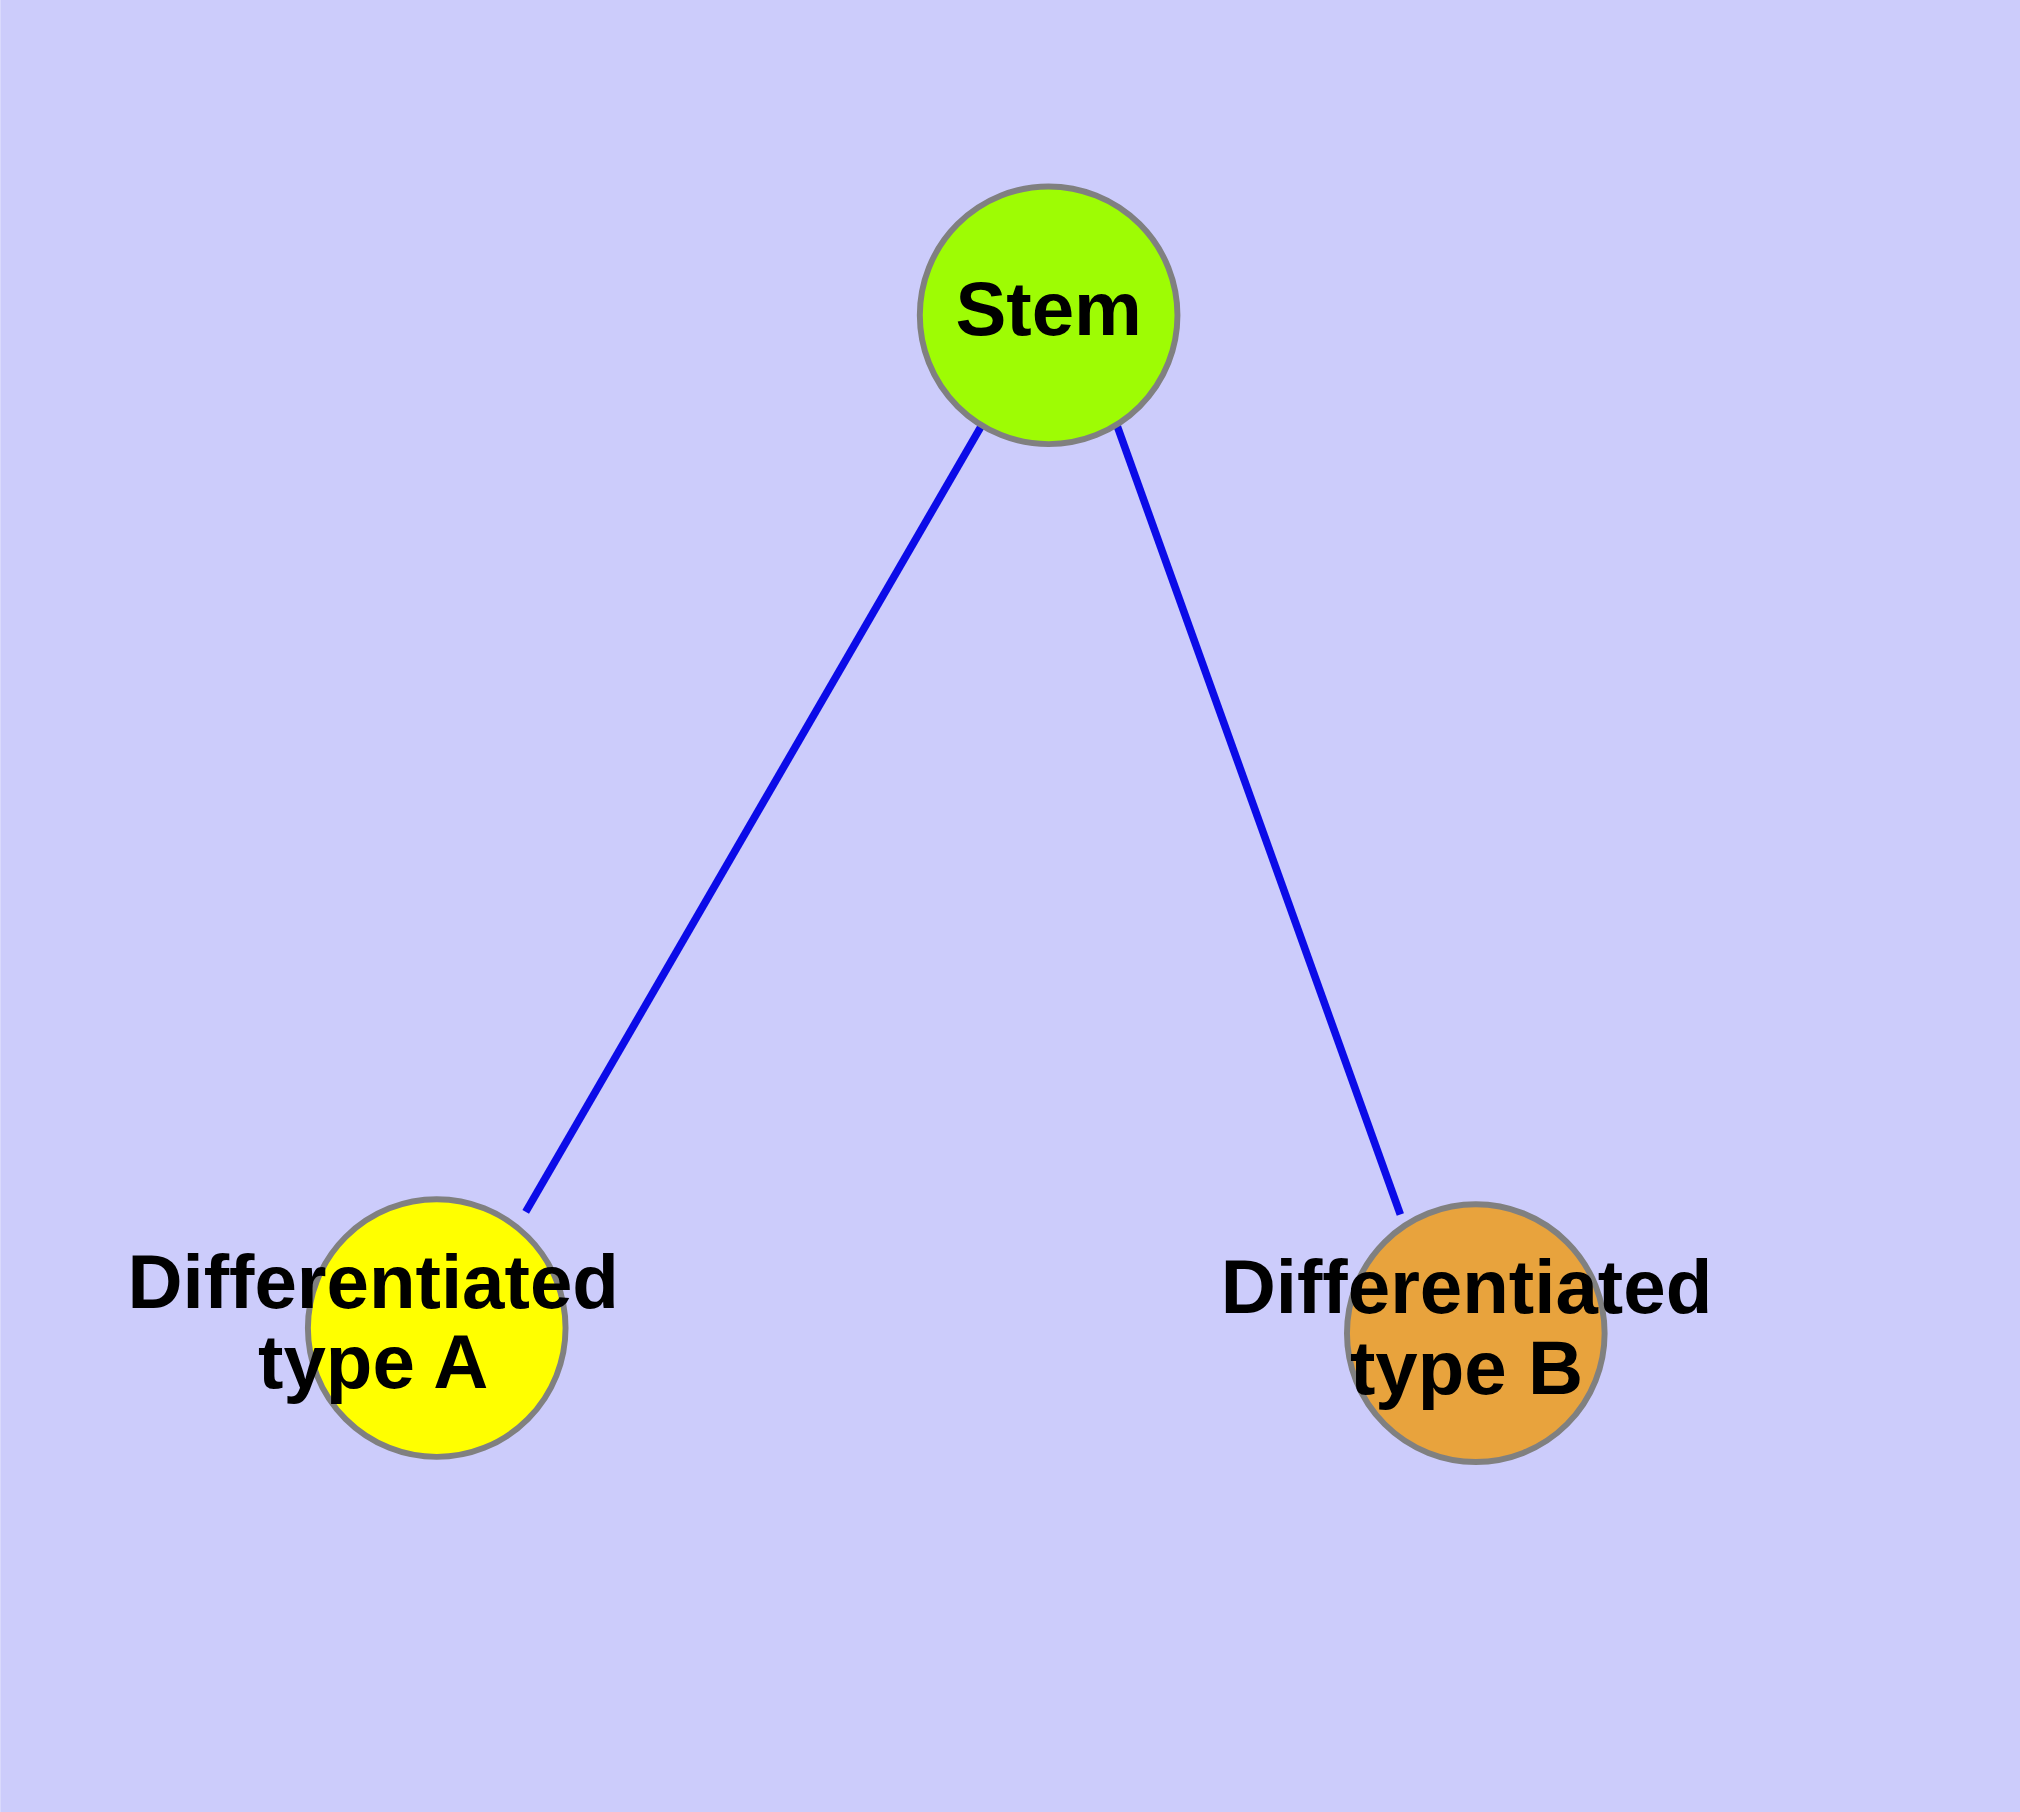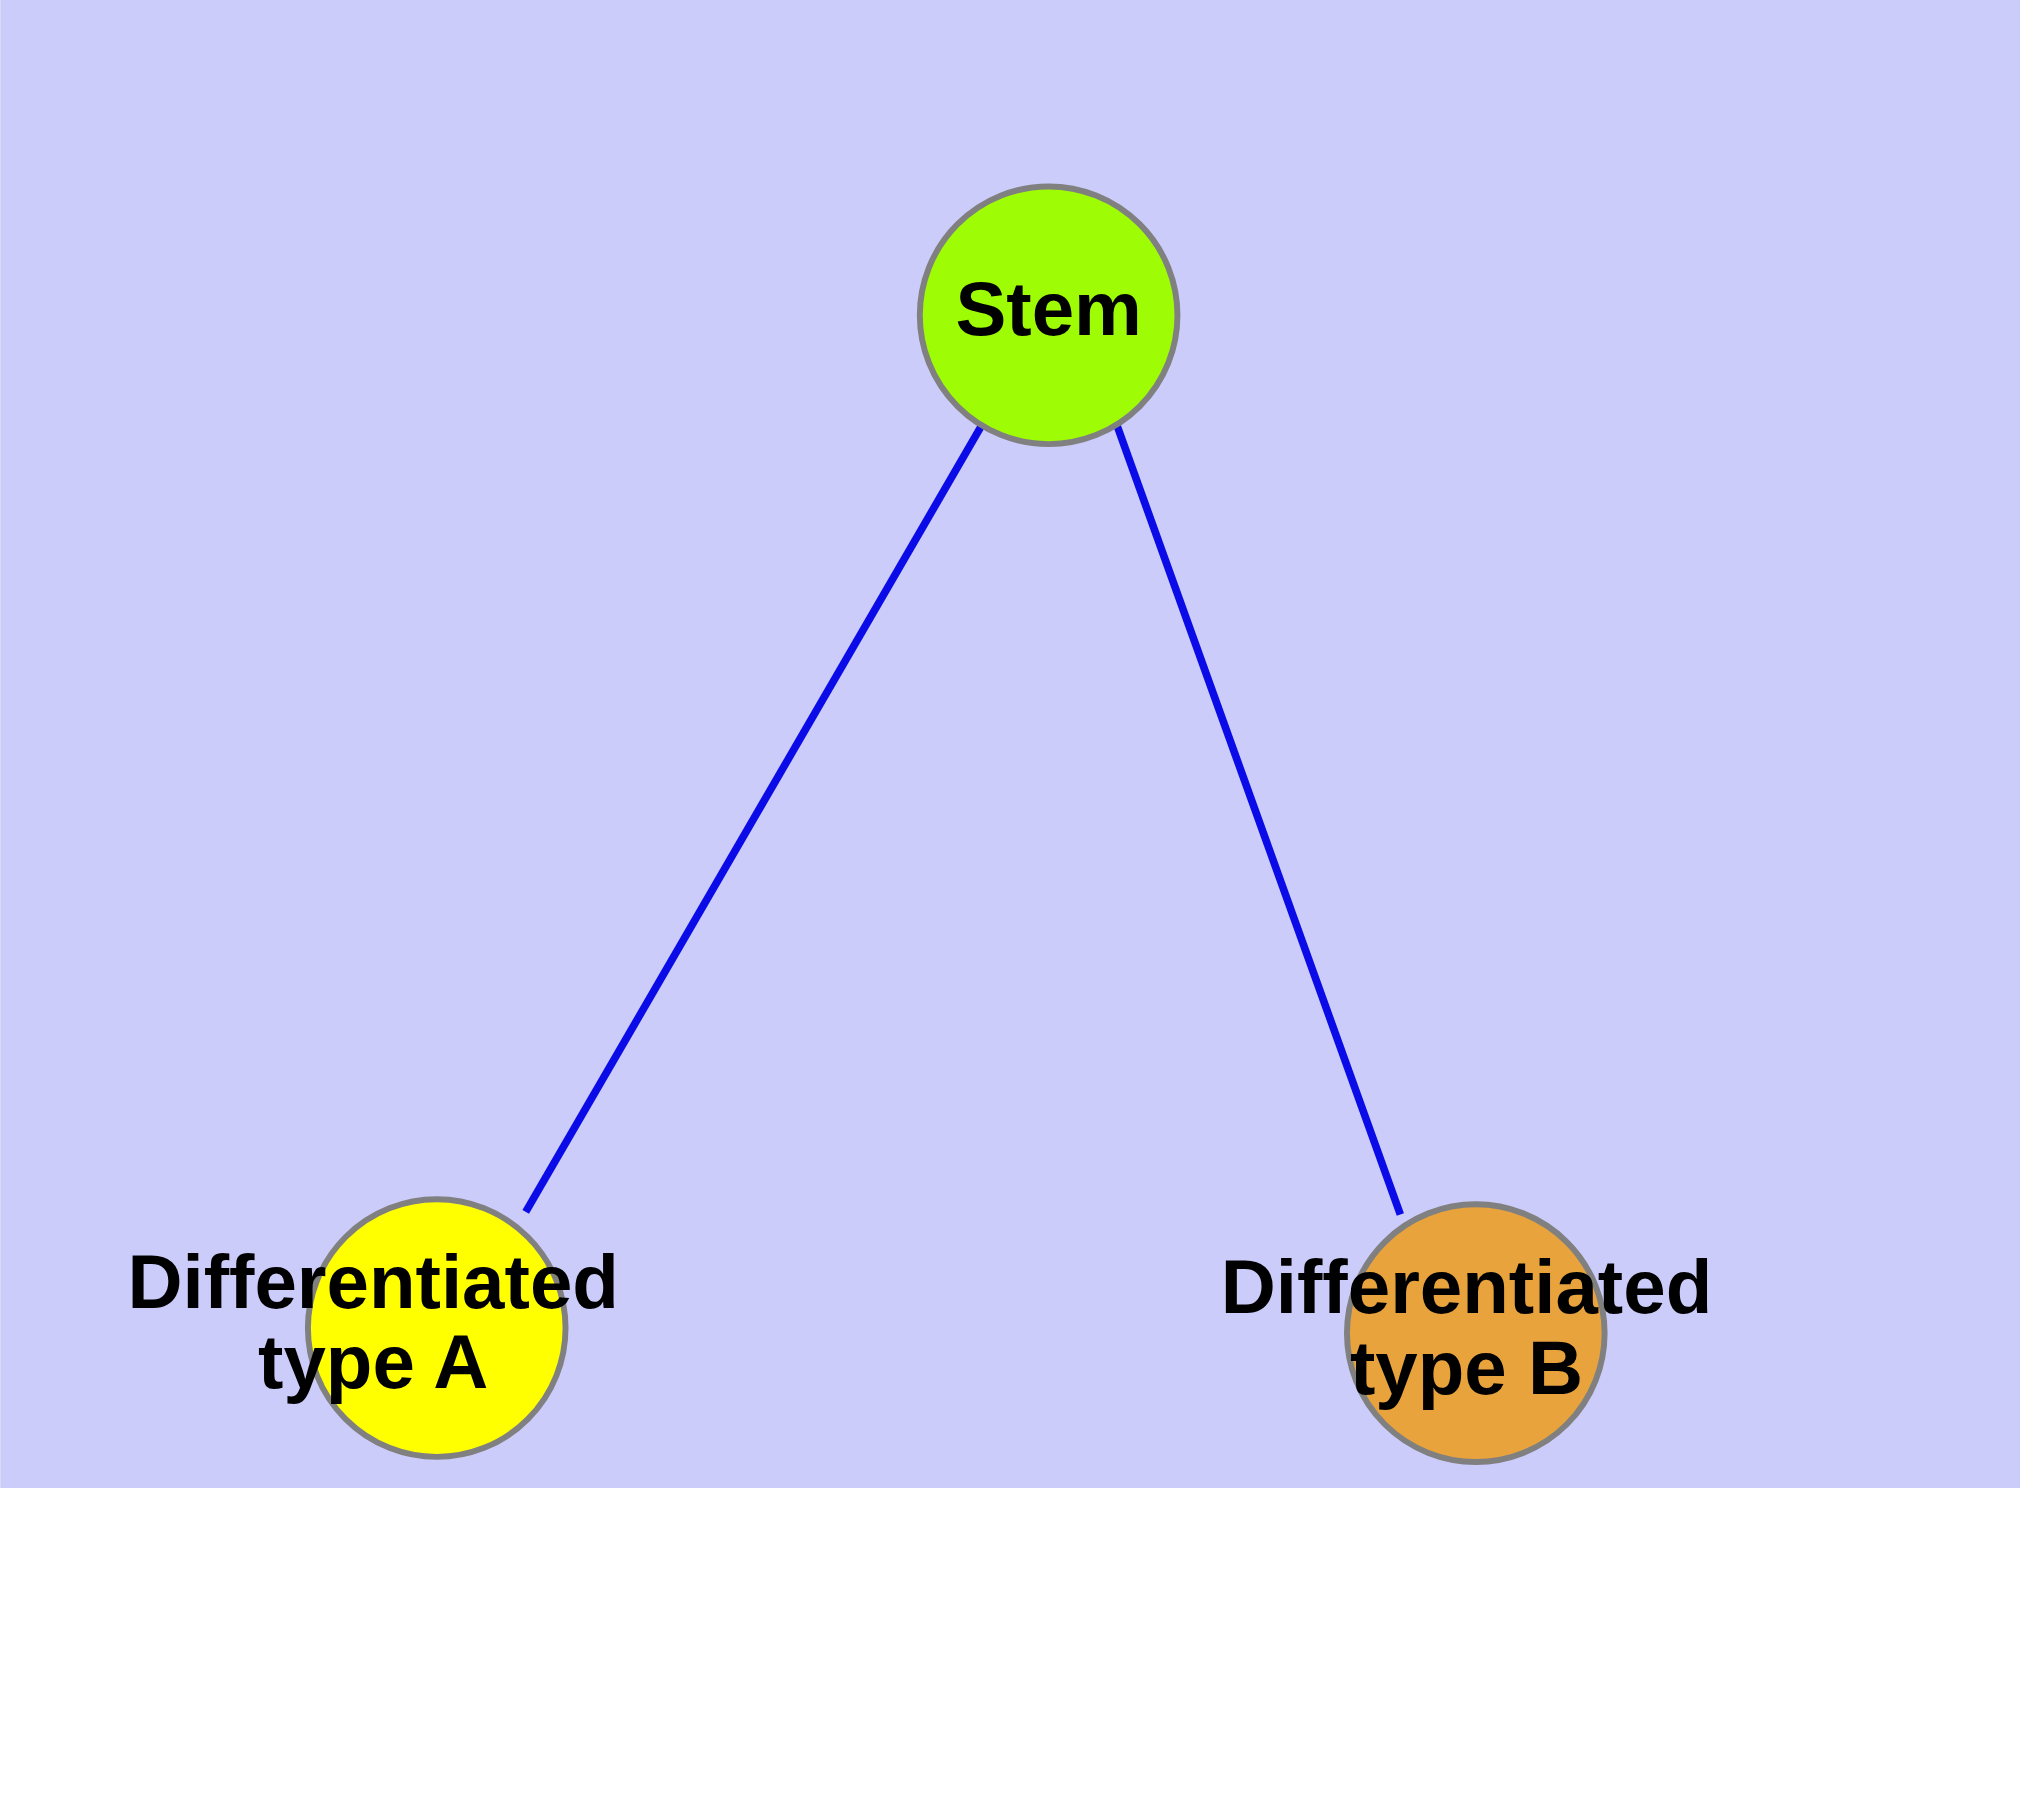--- a/index.html
+++ b/index.html
@@ -26,21 +26,21 @@
   .node-label-text {
     font-family: "Liberation Sans", sans-serif;
     font-weight: bold;
     fill: #000000;
     dominant-baseline: middle;
   }
 </style>
 </head>
 <body>
 
-<div id="canvas" style="width: 2021px; height: 1488px;">
+<div id="canvas" style="width: 2021px; height: 1812px;">
   <svg id="graph-svg" viewBox="0 0 2384 2138" xmlns="http://www.w3.org/2000/svg" style="width: 2021px; height: 1812px;">
 
     <rect id="bg-rect" x="0" y="0" width="2384" height="2138" fill="#CCCCFB"></rect>
 
     <g id="edges-layer">
       <line id="edge-stem-to-diff-a" class="graph-edge" x1="1158" y1="502" x2="620" y2="1430" stroke="#0B0BE8" stroke-width="9" stroke-linecap="butt"></line>
       <line id="edge-stem-to-diff-b" class="graph-edge" x1="1318" y1="503" x2="1652" y2="1433" stroke="#0B0BE8" stroke-width="9" stroke-linecap="butt"></line>
     </g>
 
     <g id="nodes-layer">

